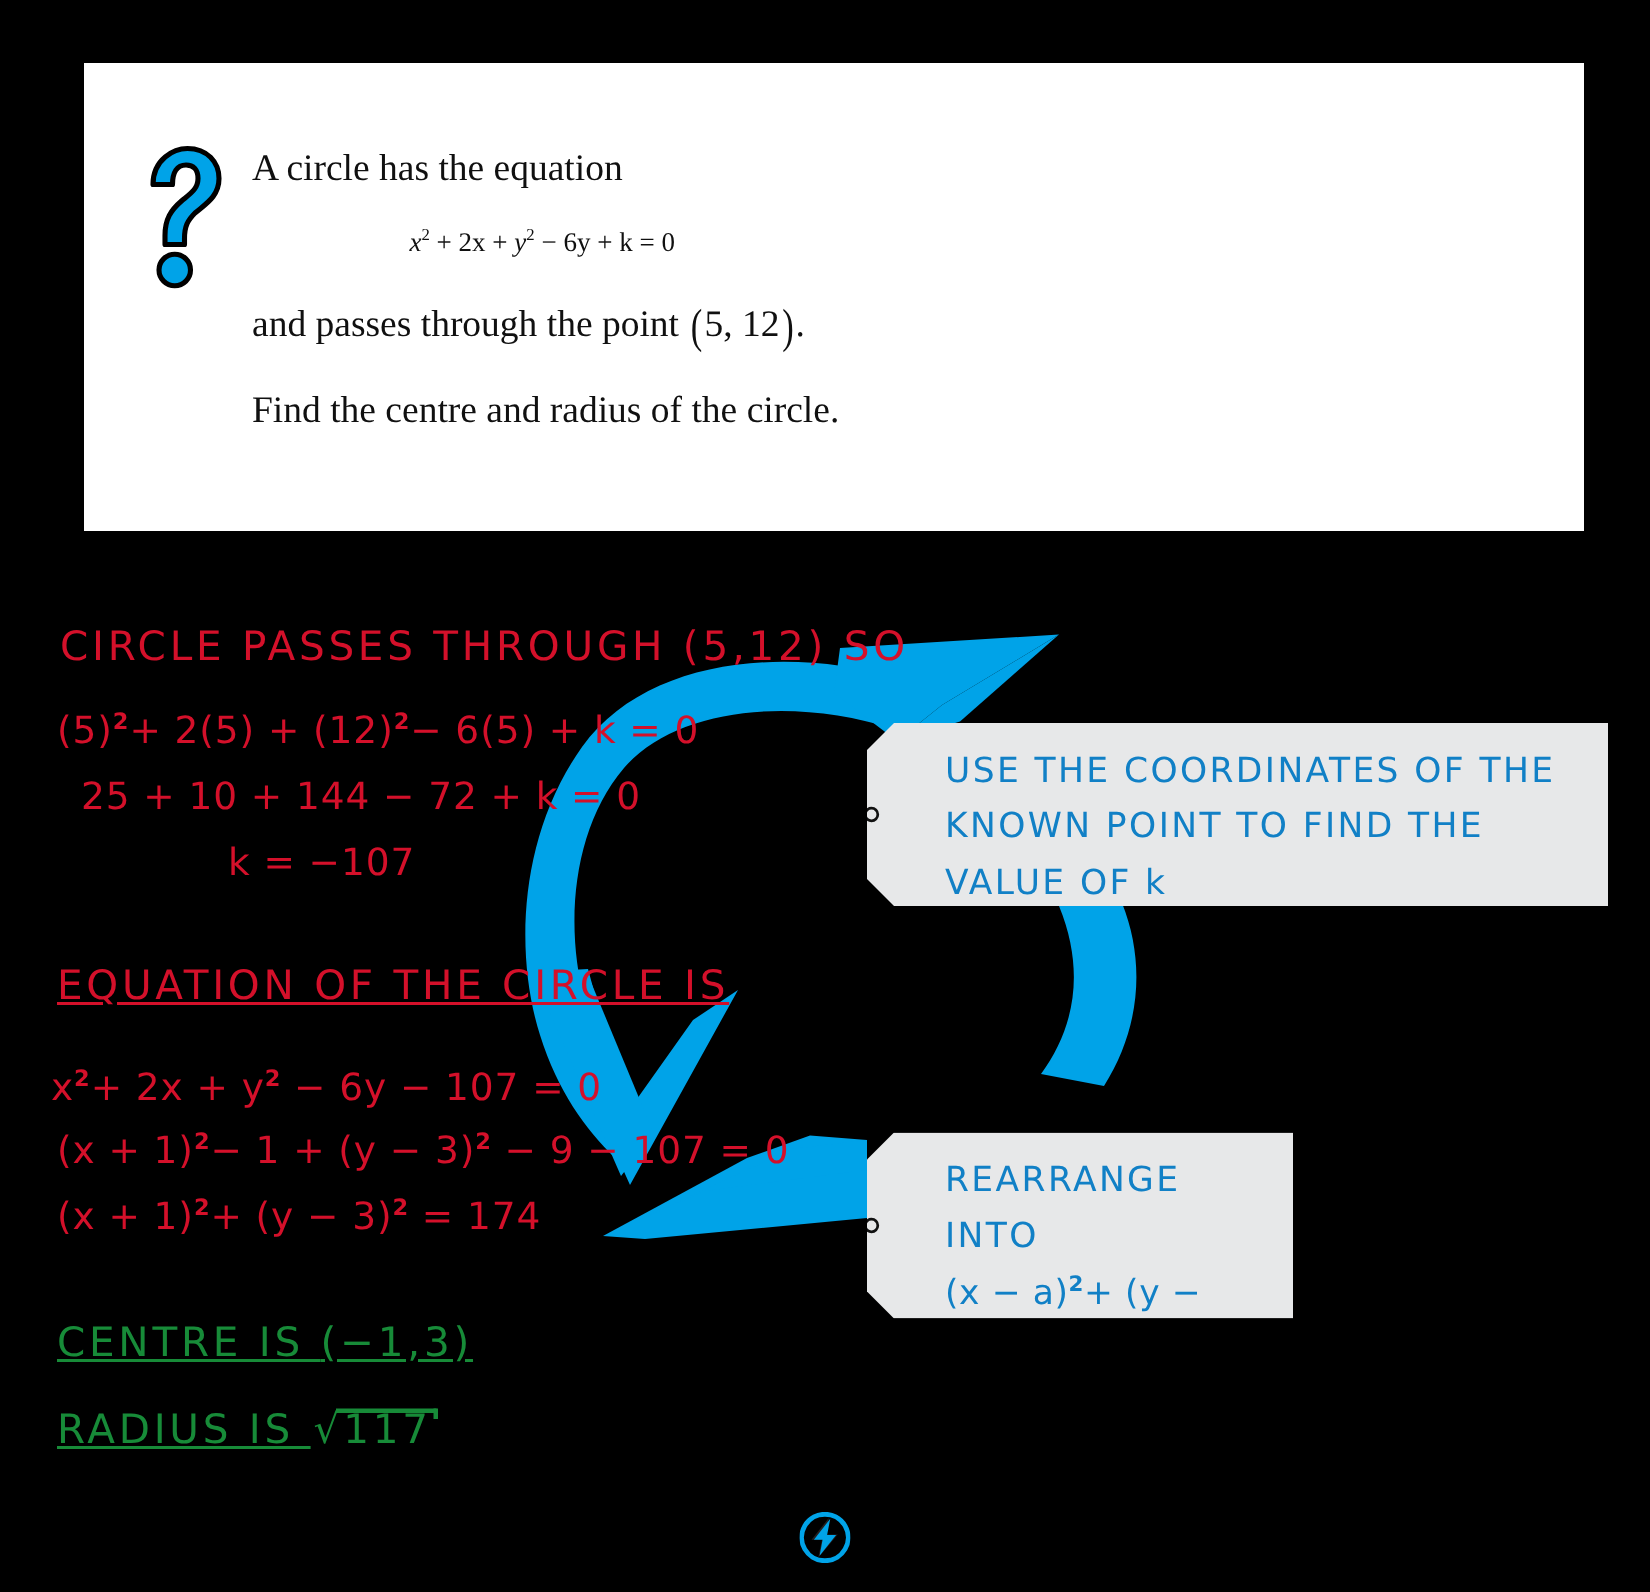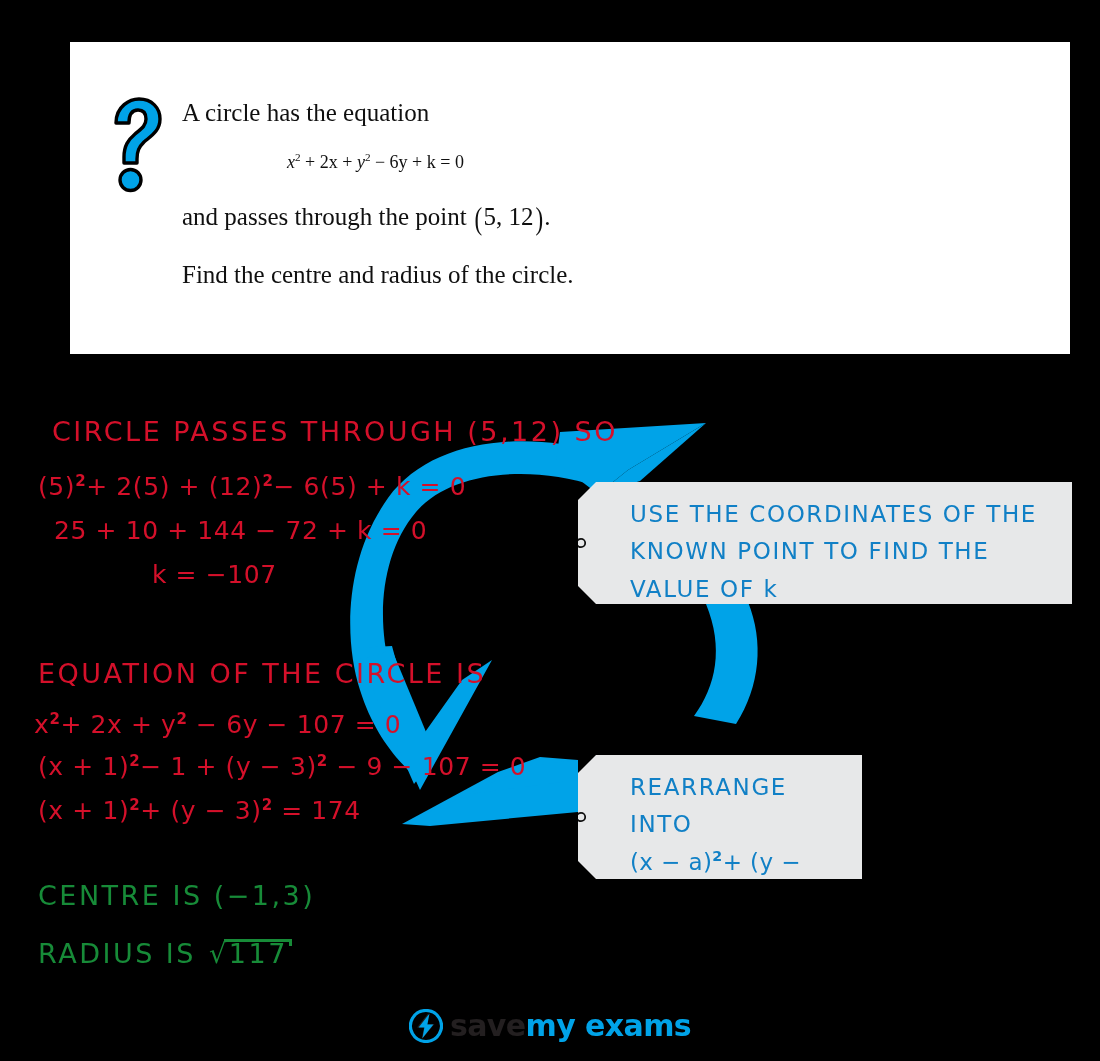--- a/index.html
+++ b/index.html
@@ -16,21 +16,20 @@
   }
 
   
   #question-card {
     position: absolute;
     left: 56px;
     top: 42px;
     width: 1000px;
     height: 312px;
     background: #ffffff;
-    margin-left: 14px;
   }
   #question-icon {
     position: absolute;
     left: 36px;
     top: 55px;
     width: 56px;
     height: 96px;
   }
   #question-body {
     position: absolute;
@@ -63,21 +62,21 @@
 
   
   .hand {
     position: absolute;
     font-family: "DejaVu Sans", sans-serif;
     font-weight: 500;
     white-space: nowrap;
     letter-spacing: 0.5px;
   }
   .red   { color: #D4102A; }
-  .green { color: #178B38; }
+  .green { color: #178B38; text-decoration: underline; }
 
   .hw-head { font-size: 27px; letter-spacing: 2.5px; }
   .hw-eq   { font-size: 25px; letter-spacing: 0.6px; }
   .hw-eq sup { font-size: 0.60em; vertical-align: super; font-weight: 700; }
 
   .sqrt-wrap { position: relative; display: inline-block; padding-left: 2px; }
   .sqrt-wrap .bar {
     position: absolute;
     left: 17px; right: -3px; top: 1px;
     height: 3px;
@@ -191,29 +190,29 @@
   <g>
     <path d="M706 604 C724 648, 716 686, 694 716 L736 724 C760 686, 764 642, 748 602 Z" fill="#00A3E8"></path>
   </g>
 
   <g>
     <path d="M578 760 L578 812 L430 826 L402 824 L498 772 L540 757 Z" fill="#00A3E8"></path>
     <path d="M402 824 L528 766 L578 760 L578 780 L470 794 Z" fill="#00A3E8"></path>
   </g>
 </svg>
 
-<div class="hand red hw-head" style="left:52px; top:416px;">CIRCLE   PASSES   THROUGH   (5,12)   SO</div>
+<div class="hand red hw-head" style="left:40px; top:416px;">CIRCLE   PASSES   THROUGH   (5,12)   SO</div>
 
 <div class="hand red hw-eq" style="left:38px; top:472px;"><span>(5)</span><sup>2</sup><span>+ 2(5) + (12)</span><sup>2</sup><span>− 6(5) + k = 0</span></div>
 
 <div class="hand red hw-eq" style="left:38px; top:516px;margin-left:16px;">25 + 10 + 144 − 72 + k = 0</div>
 
 <div class="hand red hw-eq" style="left:152px; top:560px;text-align:right;">k = −107</div>
 
-<div class="hand red hw-head" style="left:38px; top:658px;">EQUATION   OF   THE   CIRCLE   IS</div>
+<div class="hand red hw-head" style="left:38px; top:642px;text-decoration:underline;">EQUATION   OF   THE   CIRCLE   IS</div>
 
 <div class="hand red hw-eq" style="left:34px; top:710px;"><span>x</span><sup>2</sup><span>+ 2x + y</span><sup>2</sup><span> − 6y − 107 = 0</span></div>
 
 <div class="hand red hw-eq" style="left:38px; top:752px;"><span>(x + 1)</span><sup>2</sup><span>− 1 + (y − 3)</span><sup>2</sup><span> − 9 − 107 = 0</span></div>
 
 <div class="hand red hw-eq" style="left:38px; top:796px;"><span>(x + 1)</span><sup>2</sup><span>+ (y − 3)</span><sup>2</sup><span> = 174</span></div>
 
 <div class="hand green hw-head" style="left:38px; top:880px;"><span>CENTRE   IS   </span><span>(−1,3)</span></div>
 
 <div class="hand green hw-head" style="left:38px; top:938px;"><span>RADIUS   IS   </span><span class="sqrt-wrap"><span>√</span><span>117</span><span class="bar"></span></span></div>
@@ -237,14 +236,13 @@
     <div>FORM</div>
   </div>
 </div>
 
 <div id="footer-logo">
   <svg width="34" height="34" viewBox="0 0 34 34">
     <path d="M17 1.5 A15.5 15.5 0 1 1 16.9 1.5 Z" fill="none" stroke="#00A3E8" stroke-width="3.2"></path>
     <path d="M19.5 4 L8 18.5 L15 18.5 L12.5 30.5 L25.5 15 L18 15 Z" fill="#231F20"></path>
     <path d="M20.5 4.5 L9.6 18.5 L15.4 18.5 L13.4 29.2 L24.4 15.4 L18.4 15.4 Z" fill="#00A3E8"></path>
   </svg>
-  <div id="logo-wordmark"><span class="dark">save</span><span class="blue">my exams</span></div>
 </div>
 
 </body></html>

